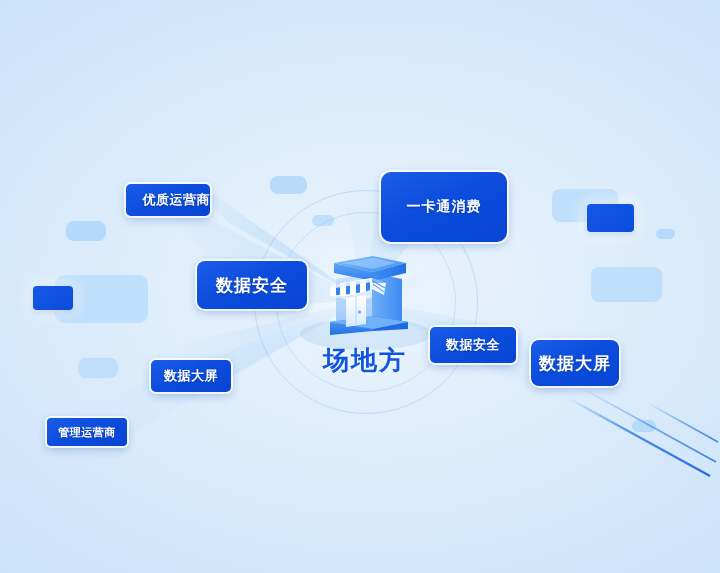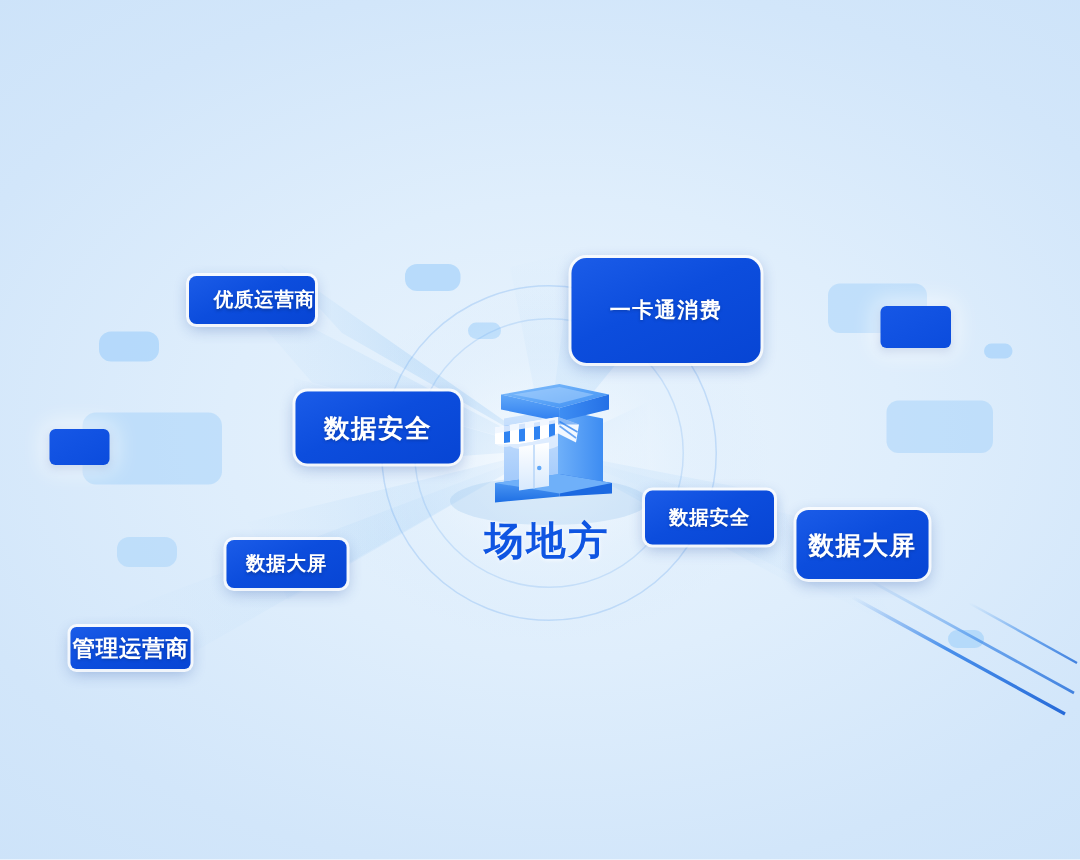--- a/index.html
+++ b/index.html
@@ -63,21 +63,21 @@
     border-radius: 6px;
     box-shadow:
       0 0 0 2px rgba(255,255,255,0.82),
       0 3px 10px rgba(26,70,160,0.33);
     text-shadow: 0 1px 2px rgba(8,40,110,0.45);
     z-index: 6;
   }
   .node.lg { font-size: 14px; border-radius: 10px; }
   .node.md { font-size: 17px; border-radius: 8px; }
   .node.sm { font-size: 13px; border-radius: 5px; letter-spacing: .5px; }
-  .node.xs { font-size: 15px; border-radius: 4px; letter-spacing: .5px; }
+  .node.xs { font-size: 11px; border-radius: 4px; letter-spacing: .5px; }
 
   
   #shop-wrap {
     position: absolute;
     left: 310px;
     top: 243px;
     width: 110px;
     height: 100px;
     z-index: 8;
   }

